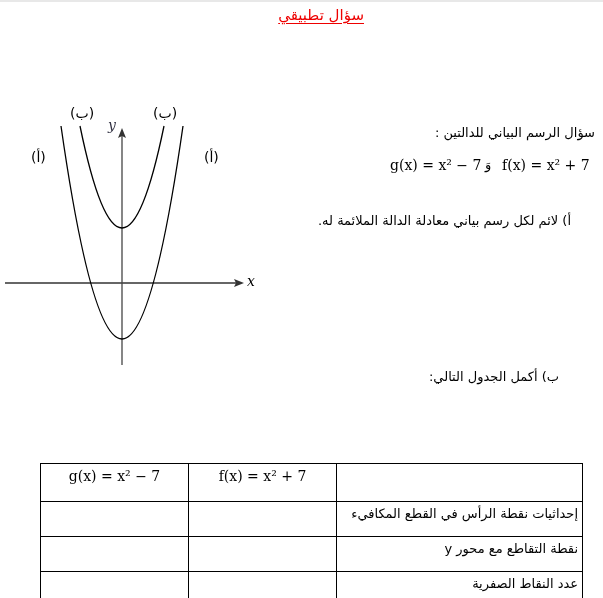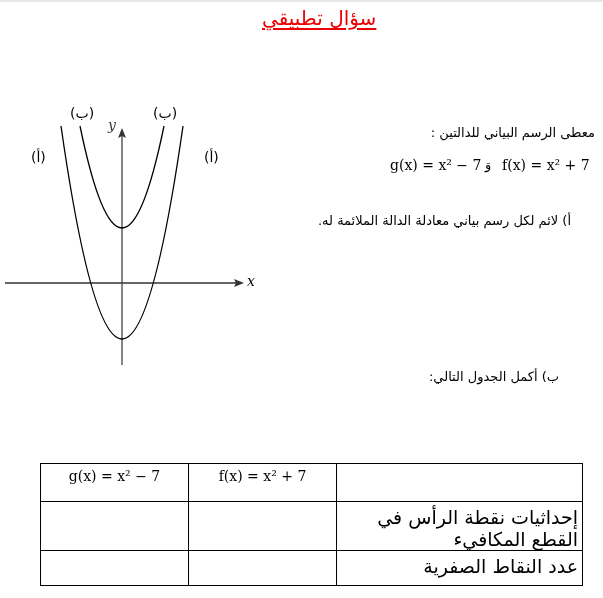--- a/index.html
+++ b/index.html
@@ -2,32 +2,32 @@
 <html><head>
   <meta charset="utf-8">
   <style>
     html, body { margin: 0; padding: 0; }
     body {
       width: 603px; height: 598px; position: relative; overflow: hidden;
       background: #ffffff; font-family: "DejaVu Sans", sans-serif; color: #000;
     }
     .topbar { position: absolute; left: 0; top: 0; width: 603px; height: 2px; background: #e8e8e8; }
     .title {
-      position: absolute; top: 6px; left: 262px; width: 130px; text-align: left;
-      color: #ee0000; font-size: 20px; direction: rtl;
+      position: absolute; top: 6px; left: 234px; width: 130px; text-align: right;
+      color: #ee0000; font-size: 15px; direction: rtl;
       text-decoration: underline; text-decoration-color: #ee0000; text-underline-offset: 3px;
     }
     .graph { position: absolute; left: 0; top: 100px; width: 270px; height: 280px; }
     .rtl { direction: rtl; text-align: right; position: absolute; font-size: 13px; white-space: nowrap; }
     .math { font-family: "DejaVu Serif", serif; font-size: 14px; direction: ltr; position: absolute; white-space: nowrap; }
     table.grid {
       position: absolute; left: 40px; top: 463px; width: 542px; border-collapse: collapse;
       table-layout: fixed;
     }
-    table.grid td { border: 1px solid #000; padding: 0 4px; font-size: 19px; height: 30px; }
+    table.grid td { border: 1px solid #000; padding: 0 4px; font-size: 13px; height: 30px; }
     table.grid tr.head td { height: 33px; vertical-align: top; padding-top: 4px; }
     table.grid td.label { direction: rtl; text-align: right; vertical-align: top; padding-top: 4px; }
     table.grid td.fx { text-align: center; font-family: "DejaVu Serif", serif; font-size: 14px; }
   </style>
 </head>
 <body>
 
 <div class="topbar"></div>
 
 <div class="title">سؤال تطبيقي</div>
@@ -46,21 +46,21 @@
     <path d="M 61,126 Q 122,552 183,126" fill="none" stroke="#000" stroke-width="1.3"></path>
   </svg>
 </div>
 <div style="position:absolute;left:247px;top:273px;font-family:'DejaVu Serif',serif;font-style:italic;font-size:14px;">x</div>
 <div style="position:absolute;left:108px;top:117px;font-family:'DejaVu Serif',serif;font-style:italic;font-size:14px;color:#334;">y</div>
 <div style="position:absolute;left:70px;top:105px;font-size:14px;">(ب)</div>
 <div style="position:absolute;left:153px;top:105px;font-size:14px;">(ب)</div>
 <div style="position:absolute;left:31px;top:149px;font-size:14px;">(أ)</div>
 <div style="position:absolute;left:204px;top:149px;font-size:14px;">(أ)</div>
 
-<div class="rtl" style="right:8px;top:125px;">معطى الرسم البياني للدالتين :</div>
+<div class="rtl" style="right:8px;top:125px;">سؤال الرسم البياني للدالتين :</div>
 <div class="math" style="left:502px;top:157px;">f(x) = x² + 7</div>
 <div class="rtl" style="left:485px;top:157px;">وَ</div>
 <div class="math" style="left:390px;top:157px;">g(x) = x² − 7</div>
 <div class="rtl" style="right:32px;top:190px;margin-top:23px;">أ)   لائم لكل رسم بياني معادلة الدالة الملائمة له.</div>
 <div class="rtl" style="right:44px;top:369px;">ب) أكمل الجدول التالي:</div>
 
 <table class="grid">
   <colgroup>
     <col style="width:148px">
     <col style="width:148px">
@@ -73,16 +73,21 @@
     <td class="label"></td>
   </tr>
   <tr>
     <td></td>
     <td></td>
     <td class="label">إحداثيات نقطة الرأس في القطع المكافيء</td>
   </tr>
   <tr>
     <td></td>
     <td></td>
+    <td class="label">نقطة التقاطع مع محور y</td>
+  </tr>
+  <tr>
+    <td></td>
+    <td></td>
     <td class="label">عدد النقاط الصفرية</td>
   </tr>
 </tbody>
   </table>
 
 </body></html>

